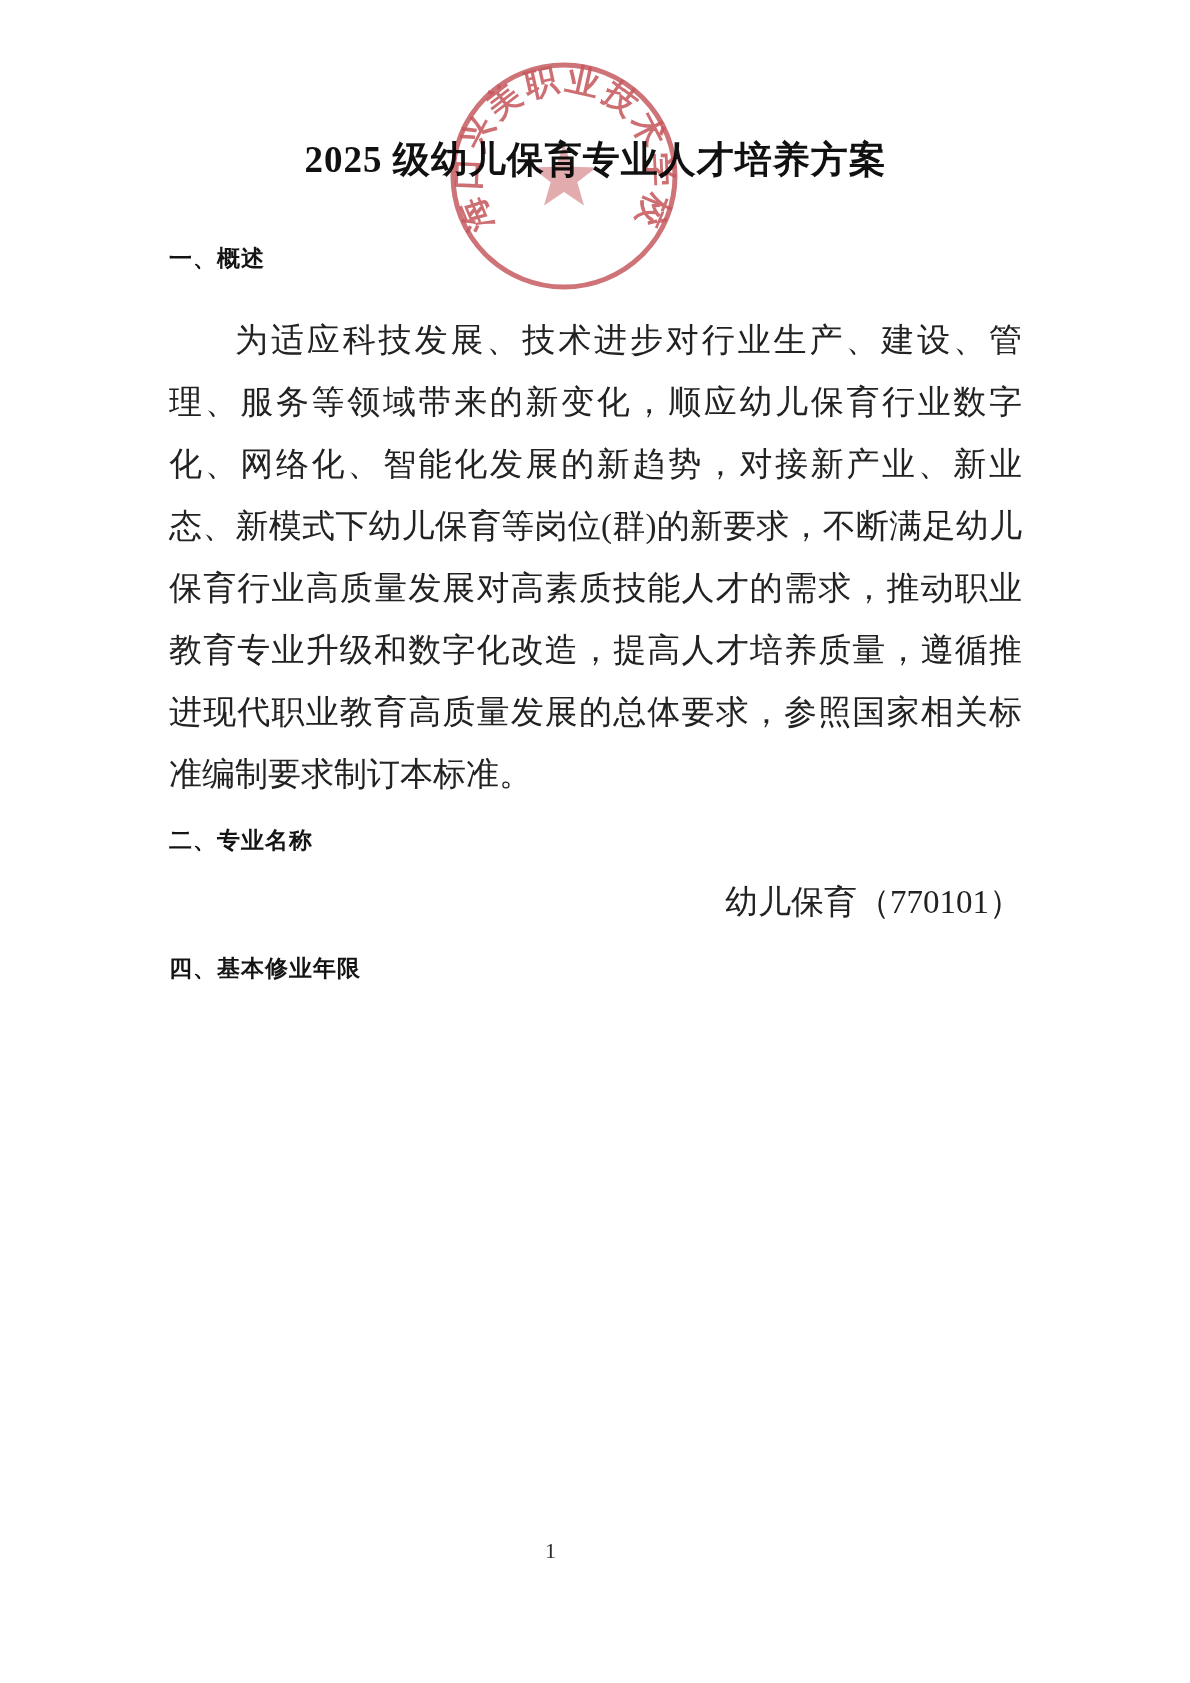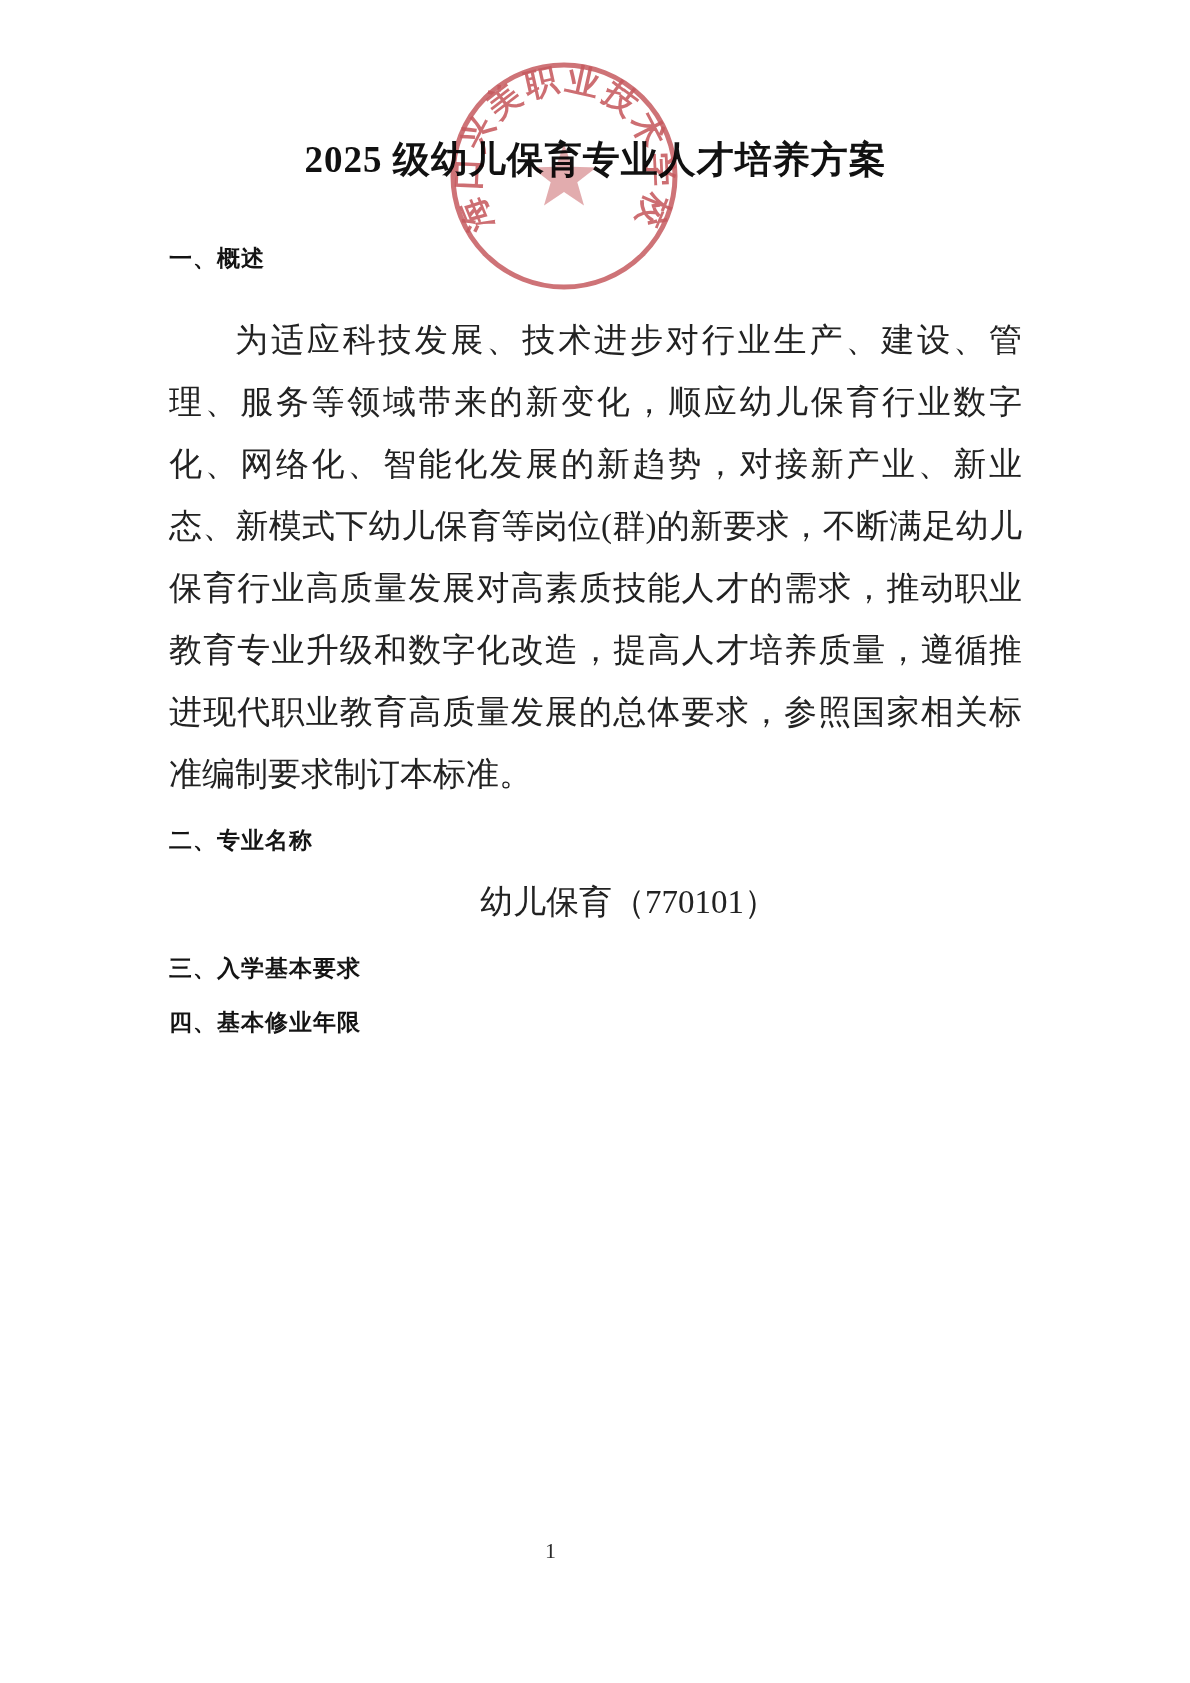--- a/index.html
+++ b/index.html
@@ -54,21 +54,21 @@
     line-height: 62px;
     margin: 0;
     text-align: justify;
     text-justify: inter-character;
     text-indent: 2em;
     color: #222222;
   }
   .body-p.lead { margin-top: 32px; }
   .body-p.short {
     margin-top: 12px;
-    text-align: center;
+    text-align: right;
   }
   .page-num {
     position: absolute;
     left: 0;
     top: 1538px;
     width: 100%;
     text-align: center;
     font-size: 22px;
     color: #2a2a2a;
     padding-left: 64px;
@@ -83,21 +83,20 @@
   <div class="content">
 
     <h1 class="doc-title">2025 级幼儿保育专业人才培养方案</h1>
 
     <h2 class="sec-h first">一、概述</h2>
     <p class="body-p lead">为适应科技发展、技术进步对行业生产、建设、管理、服务等领域带来的新变化，顺应幼儿保育行业数字化、网络化、智能化发展的新趋势，对接新产业、新业态、新模式下幼儿保育等岗位(群)的新要求，不断满足幼儿保育行业高质量发展对高素质技能人才的需求，推动职业教育专业升级和数字化改造，提高人才培养质量，遵循推进现代职业教育高质量发展的总体要求，参照国家相关标准编制要求制订本标准。</p>
 
     <h2 class="sec-h">二、专业名称</h2>
     <p class="body-p short">幼儿保育（770101）</p>
 
-    <h2 class="sec-h">三、入学基本要求</h2>
 
     <h2 class="sec-h">四、基本修业年限</h2>
 
   </div>
 
   <div class="seal">
     <svg viewBox="0 0 240 240" xmlns="http://www.w3.org/2000/svg">
       <circle cx="120" cy="120" r="111" fill="none" stroke-width="5" stroke-opacity="0.85" stroke="#c14c52"></circle>
       <polygon points="120,88 128.2,110.7 152.3,111.5 133.3,126.3 140,149.5 120,136 100,149.5 106.7,126.3 87.7,111.5 111.8,110.7" fill-opacity="0.5" fill="#c14c52"></polygon>
       <path id="sealArc" d="M 50.4 168.8 A 85 85 0 1 1 189.6 168.8" fill="none"></path>

